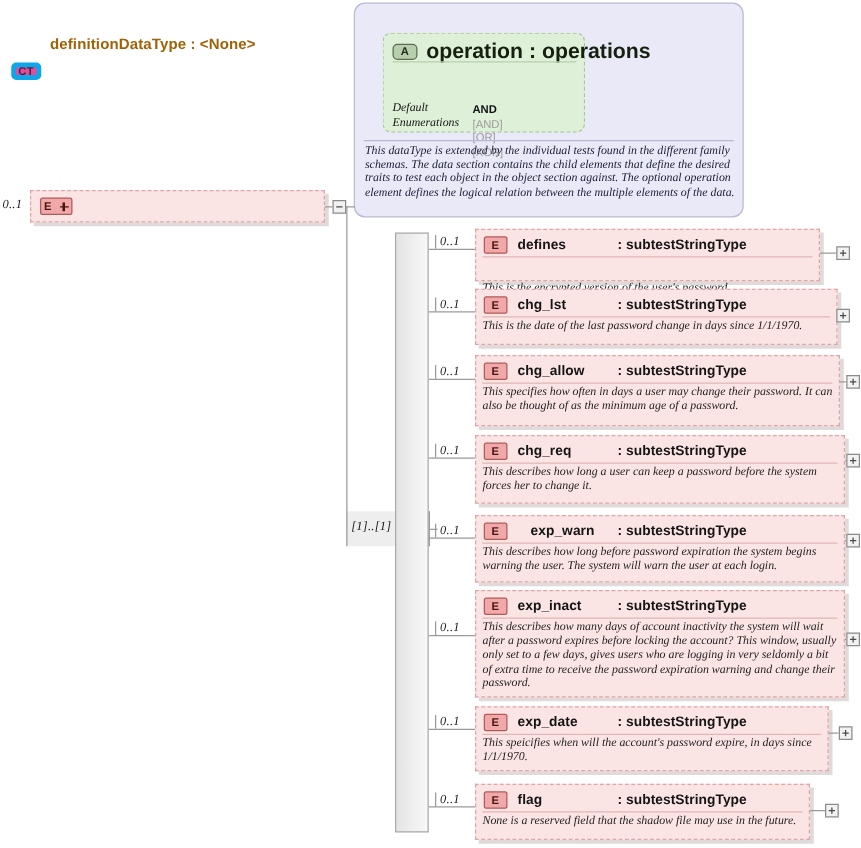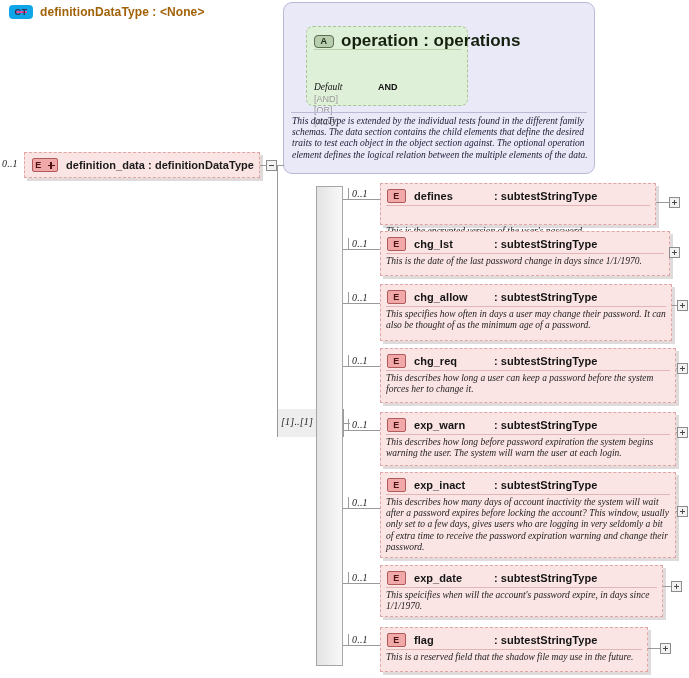--- a/index.html
+++ b/index.html
@@ -78,24 +78,25 @@
     align-items: center;
     justify-content: center;
     box-sizing: border-box;
     font-family: "Liberation Sans", sans-serif;
     font-size: 9px;
     font-weight: bold;
     letter-spacing: 0.4px;
   }
   .badge-ct {
     width: 24px; height: 14px;
-    border: 6px solid #0ea5e9;
+    border: 4px solid #0ea5e9;
     border-radius: 4px;
     background: #ec4899;
     color: #2c2c4c;
+    margin-top: 45px;
   }
   #ct-title {
     font-size: 12px;
     font-weight: bold;
     color: #a16207;
     letter-spacing: 0.1px;
     white-space: nowrap;
   }
 
   
@@ -328,41 +329,41 @@
   <div id="attr-box">
     <div id="attr-header">
       <span class="badge badge-a">A</span>
       <span id="attr-title">operation : operations</span>
     </div>
     <div id="attr-rule"></div>
     <div id="attr-table">
       <div class="grid">
         <div class="attr-key">Default</div>
         <div class="attr-val-default">AND</div>
+        <div class="attr-key">Enumerations</div>
         <div>
           <div class="enum-item">[AND]</div>
           <div class="enum-item">[OR]</div>
           <div class="enum-item">[XOR]</div>
         </div>
       </div>
     </div>
   </div>
 
   <div id="ct-rule"></div>
   <div id="ct-doc">This dataType is extended by the individual tests found in the different family schemas.  The data section contains the child elements that define the desired traits to test each object in the object section against.  The optional operation element defines the logical relation between the multiple elements of the data.</div>
 
   <div class="card" style="left:2px; top:158px;">0..1</div>
   <div class="el-shadow" style="left:27px; top:155px; width:236px; height:26px;"></div>
   <div id="def-outer"></div>
   <div id="def-inner">
     <span class="badge badge-e-plus">
         <span class="letter">E</span>
         <span class="pl"></span>
       </span>
-    <span id="def-label">definition_data : definitionDataType</span>
   </div>
 
   <div class="line-h" style="left:260px; top:165px; width:7px;"></div>
   <div class="expander" style="left:266px; top:160px;"></div>
   <div class="line-h" style="left:277px; top:165px; width:7px;"></div>
 
   <div class="line-v" style="left:277px; top:165px; height:258px;"></div>
   <div class="line-h" style="left:277px; top:423px; width:1px;"></div>
 
   <div id="seq-cell"></div>
@@ -437,21 +438,21 @@
       <div class="el-doc" style="left: 386px; top: 373px; width: 284px;">This describes how long a user can keep a password before the system forces her to change it.</div>
       <div class="line-h" style="left: 676px; top: 368px; width: 1px;"></div>
       <div class="expander plus" style="left: 677px; top: 363px;"></div>
       <div class="line-h" style="left: 343px; top: 430px; width: 37px;"></div>
       <div class="line-v" style="left: 348px; top: 419px; height: 11px;"></div>
       <div class="card" style="left: 352px; top: 419px;">0..1</div>
       <div class="el-shadow" style="left: 383px; top: 415px; width: 296px; height: 54px;"></div>
       <div class="el-box" style="left: 380px; top: 412px; width: 296px; height: 54px;"></div>
       <div class="el-head" style="position: absolute; left: 381px; top: 414px; width: 294px;">
         <span class="badge badge-e">E</span>
-        <span class="el-name" style="display: inline-block; min-width: 72px;">exp_warn</span>
+        <span class="el-name" style="display: inline-block; min-width: 72px; text-align: center;">exp_warn</span>
         <span class="el-name">: subtestStringType</span>
       </div>
       <div class="el-rule" style="left: 386px; top: 434px; width: 284px;"></div>
       <div class="el-doc" style="left: 386px; top: 437px; width: 284px;">This describes how long before password expiration the system begins warning the user.  The system will warn the user at each login.</div>
       <div class="line-h" style="left: 676px; top: 432px; width: 1px;"></div>
       <div class="expander plus" style="left: 677px; top: 427px;"></div>
       <div class="line-h" style="left: 343px; top: 508px; width: 37px;"></div>
       <div class="line-v" style="left: 348px; top: 497px; height: 11px;"></div>
       <div class="card" style="left: 352px; top: 497px;">0..1</div>
       <div class="el-shadow" style="left: 383px; top: 475px; width: 296px; height: 86px;"></div>
@@ -483,18 +484,18 @@
       <div class="line-v" style="left: 348px; top: 634px; height: 11px;"></div>
       <div class="card" style="left: 352px; top: 634px;">0..1</div>
       <div class="el-shadow" style="left: 383px; top: 630px; width: 268px; height: 45px;"></div>
       <div class="el-box" style="left: 380px; top: 627px; width: 268px; height: 45px;"></div>
       <div class="el-head" style="position: absolute; left: 381px; top: 629px; width: 266px;">
         <span class="badge badge-e">E</span>
         <span class="el-name" style="display: inline-block; min-width: 72px;">flag</span>
         <span class="el-name">: subtestStringType</span>
       </div>
       <div class="el-rule" style="left: 386px; top: 649px; width: 256px;"></div>
-      <div class="el-doc" style="left: 386px; top: 652px; width: 256px;">This is a reserved field that the shadow file may use in the future.</div>
+      <div class="el-doc" style="left: 386px; top: 652px; width: 256px;">None is a reserved field that the shadow file may use in the future.</div>
       <div class="line-h" style="left: 648px; top: 648px; width: 12px;"></div>
       <div class="expander plus" style="left: 660px; top: 643px;"></div>
     </div>
 
 </div>
 
 </body></html>

